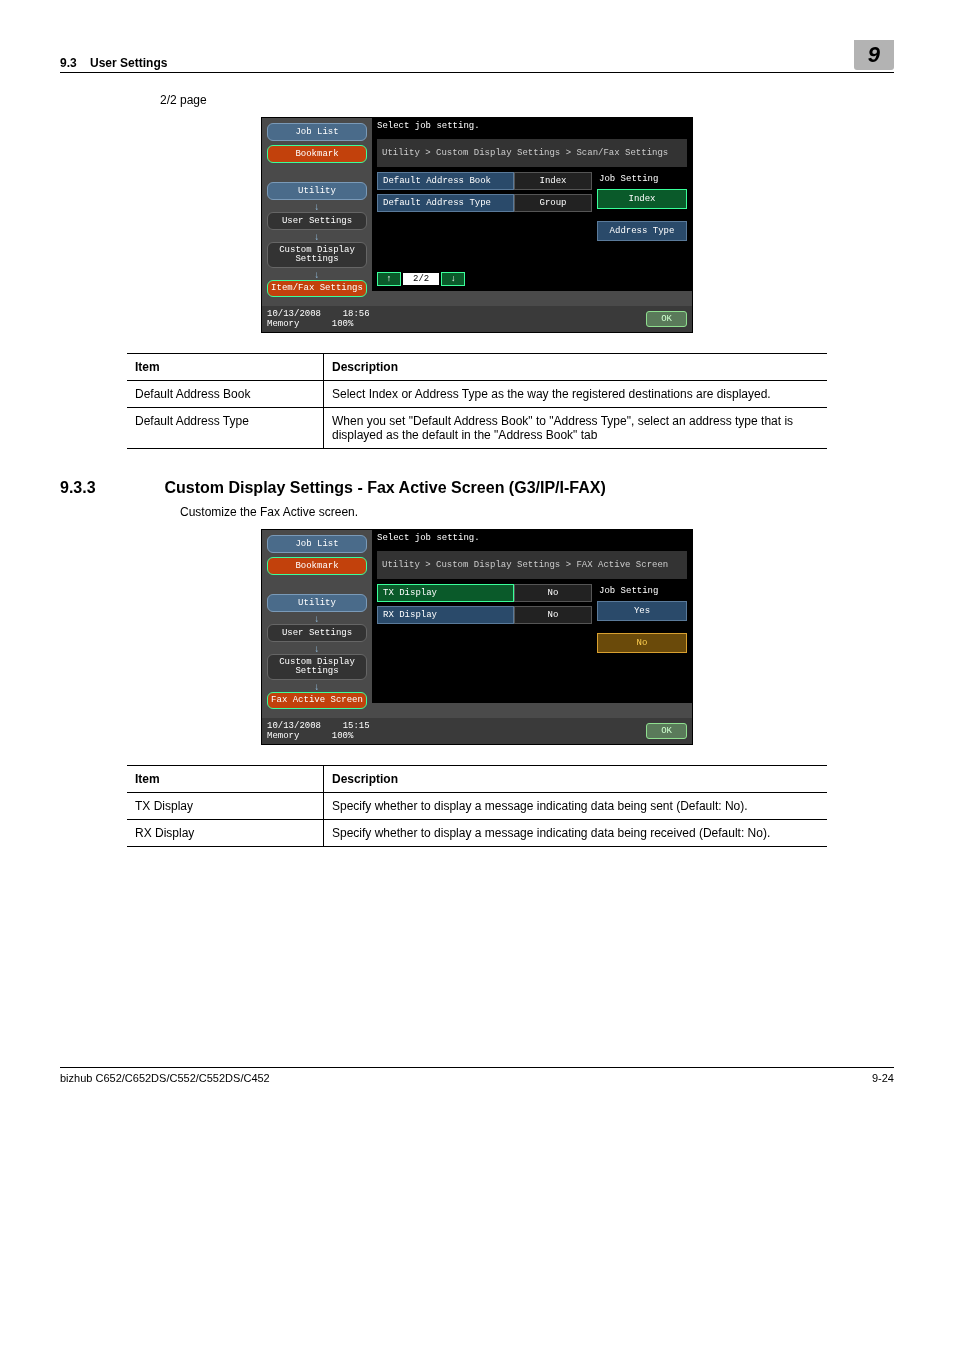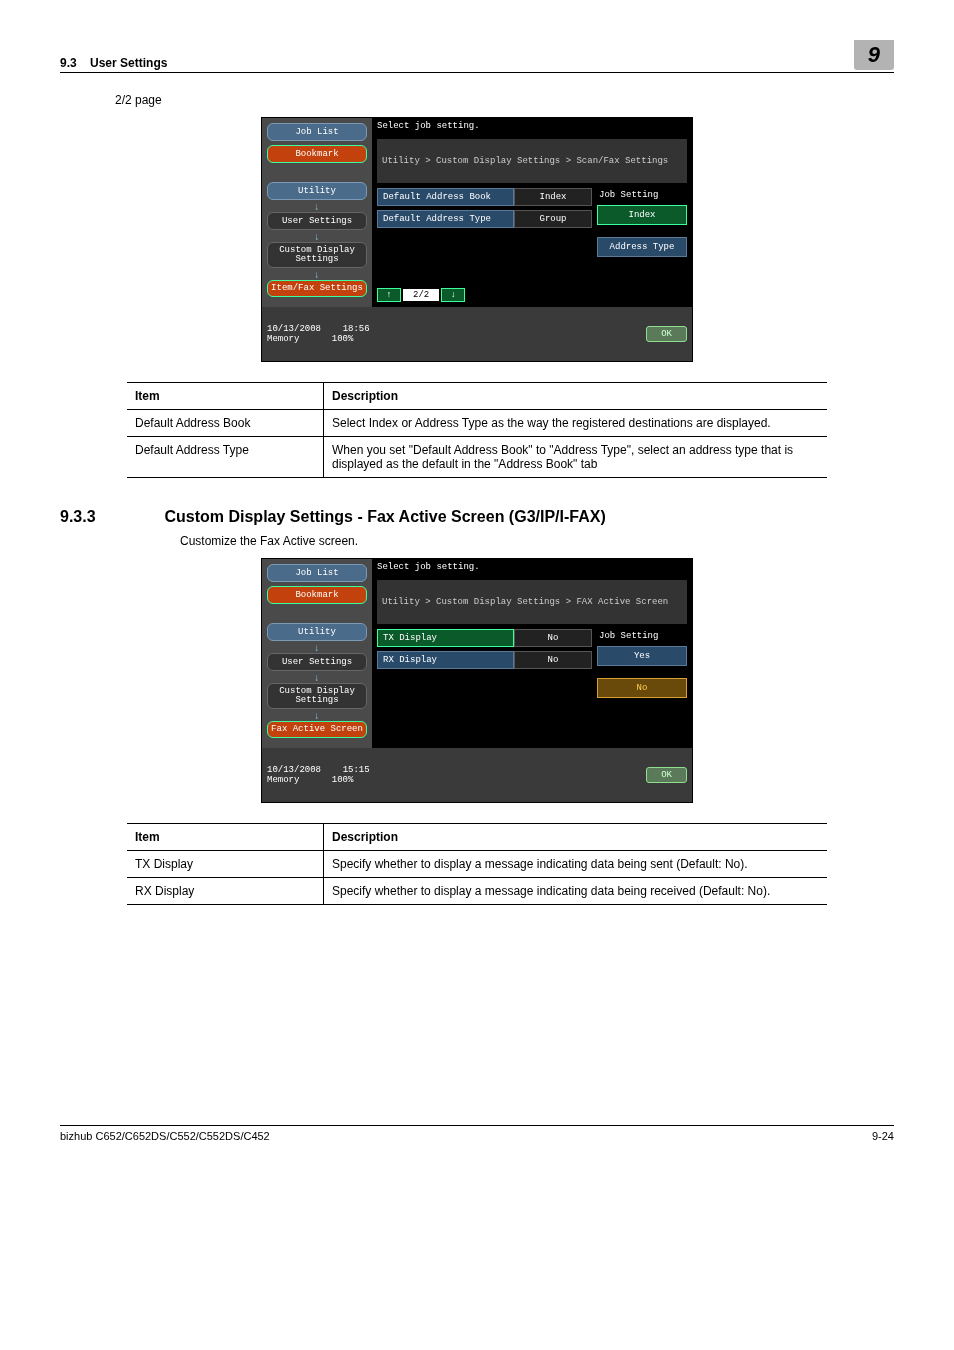--- a/index.html
+++ b/index.html
@@ -25,21 +25,21 @@
   }
   .page-tab {
     background: #b3b3b3;
     font-weight: bold;
     font-style: italic;
     font-size: 22px;
     padding: 2px 14px 2px 14px;
     border-radius: 0 0 3px 3px;
   }
   .page-label {
-    margin: 20px 0 10px 55px;
+    margin: 20px 0 10px 100px;
   }
 
   
   .shot {
     width: 430px;
     margin: 0 auto 20px auto;
     background: #4a4a4a;
     border: 1px solid #000;
     font-family: "Courier New", monospace;
     font-size: 9px;
@@ -81,21 +81,21 @@
     line-height: 8px;
   }
   .shot-header {
     background: #000;
     color: #fff;
     padding: 3px 5px;
   }
   .breadcrumb {
     background: #333;
     color: #ccc;
-    padding: 17px 5px;
+    padding: 9px 5px;
     margin-bottom: 5px;
   }
   .content-area {
     display: flex;
     gap: 5px;
   }
   .content-left {
     flex: 1;
   }
   .content-right {
@@ -164,21 +164,21 @@
   .pg-num {
     background: #fff;
     color: #000;
     padding: 1px 10px;
   }
   .footer-bar {
     display: flex;
     justify-content: space-between;
     align-items: center;
     background: #3a3a3a;
-    padding: 17px 5px;
+    padding: 3px 5px;
   }
   .ok-btn {
     background: #5a7a5a;
     border: 1px solid #8fdf8f;
     color: #cfffcf;
     padding: 2px 14px;
     border-radius: 3px;
   }
 
   

